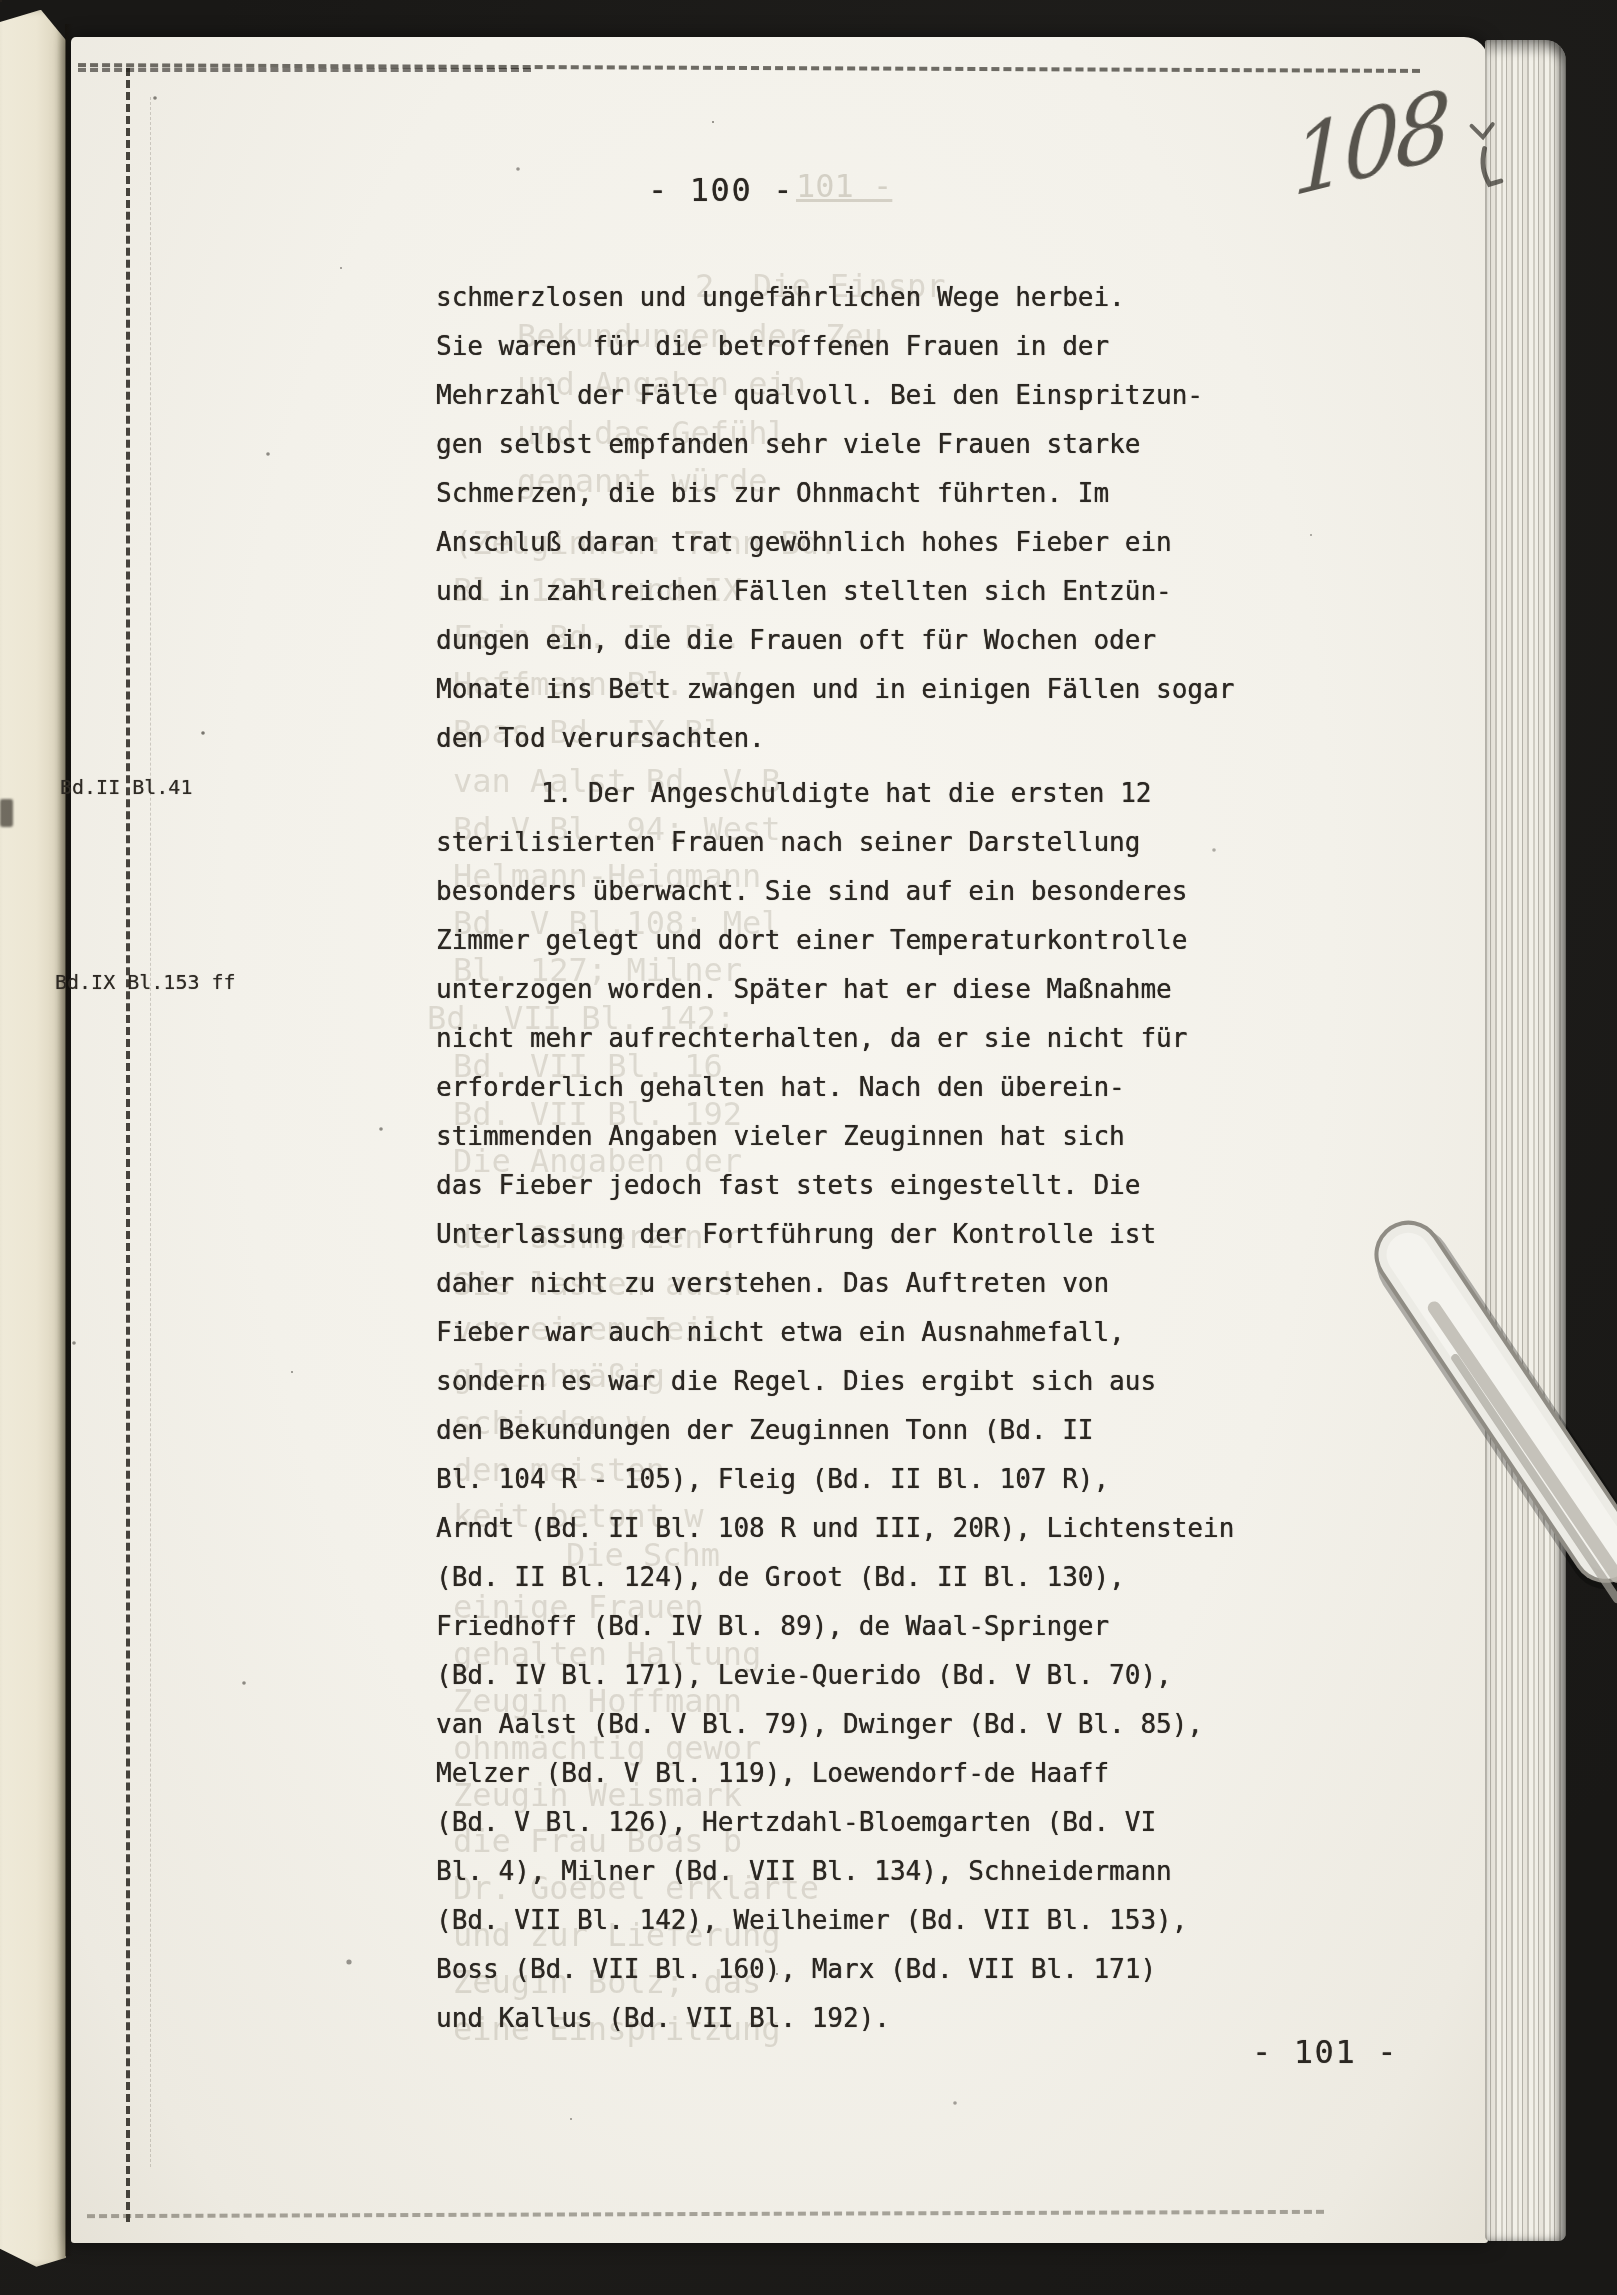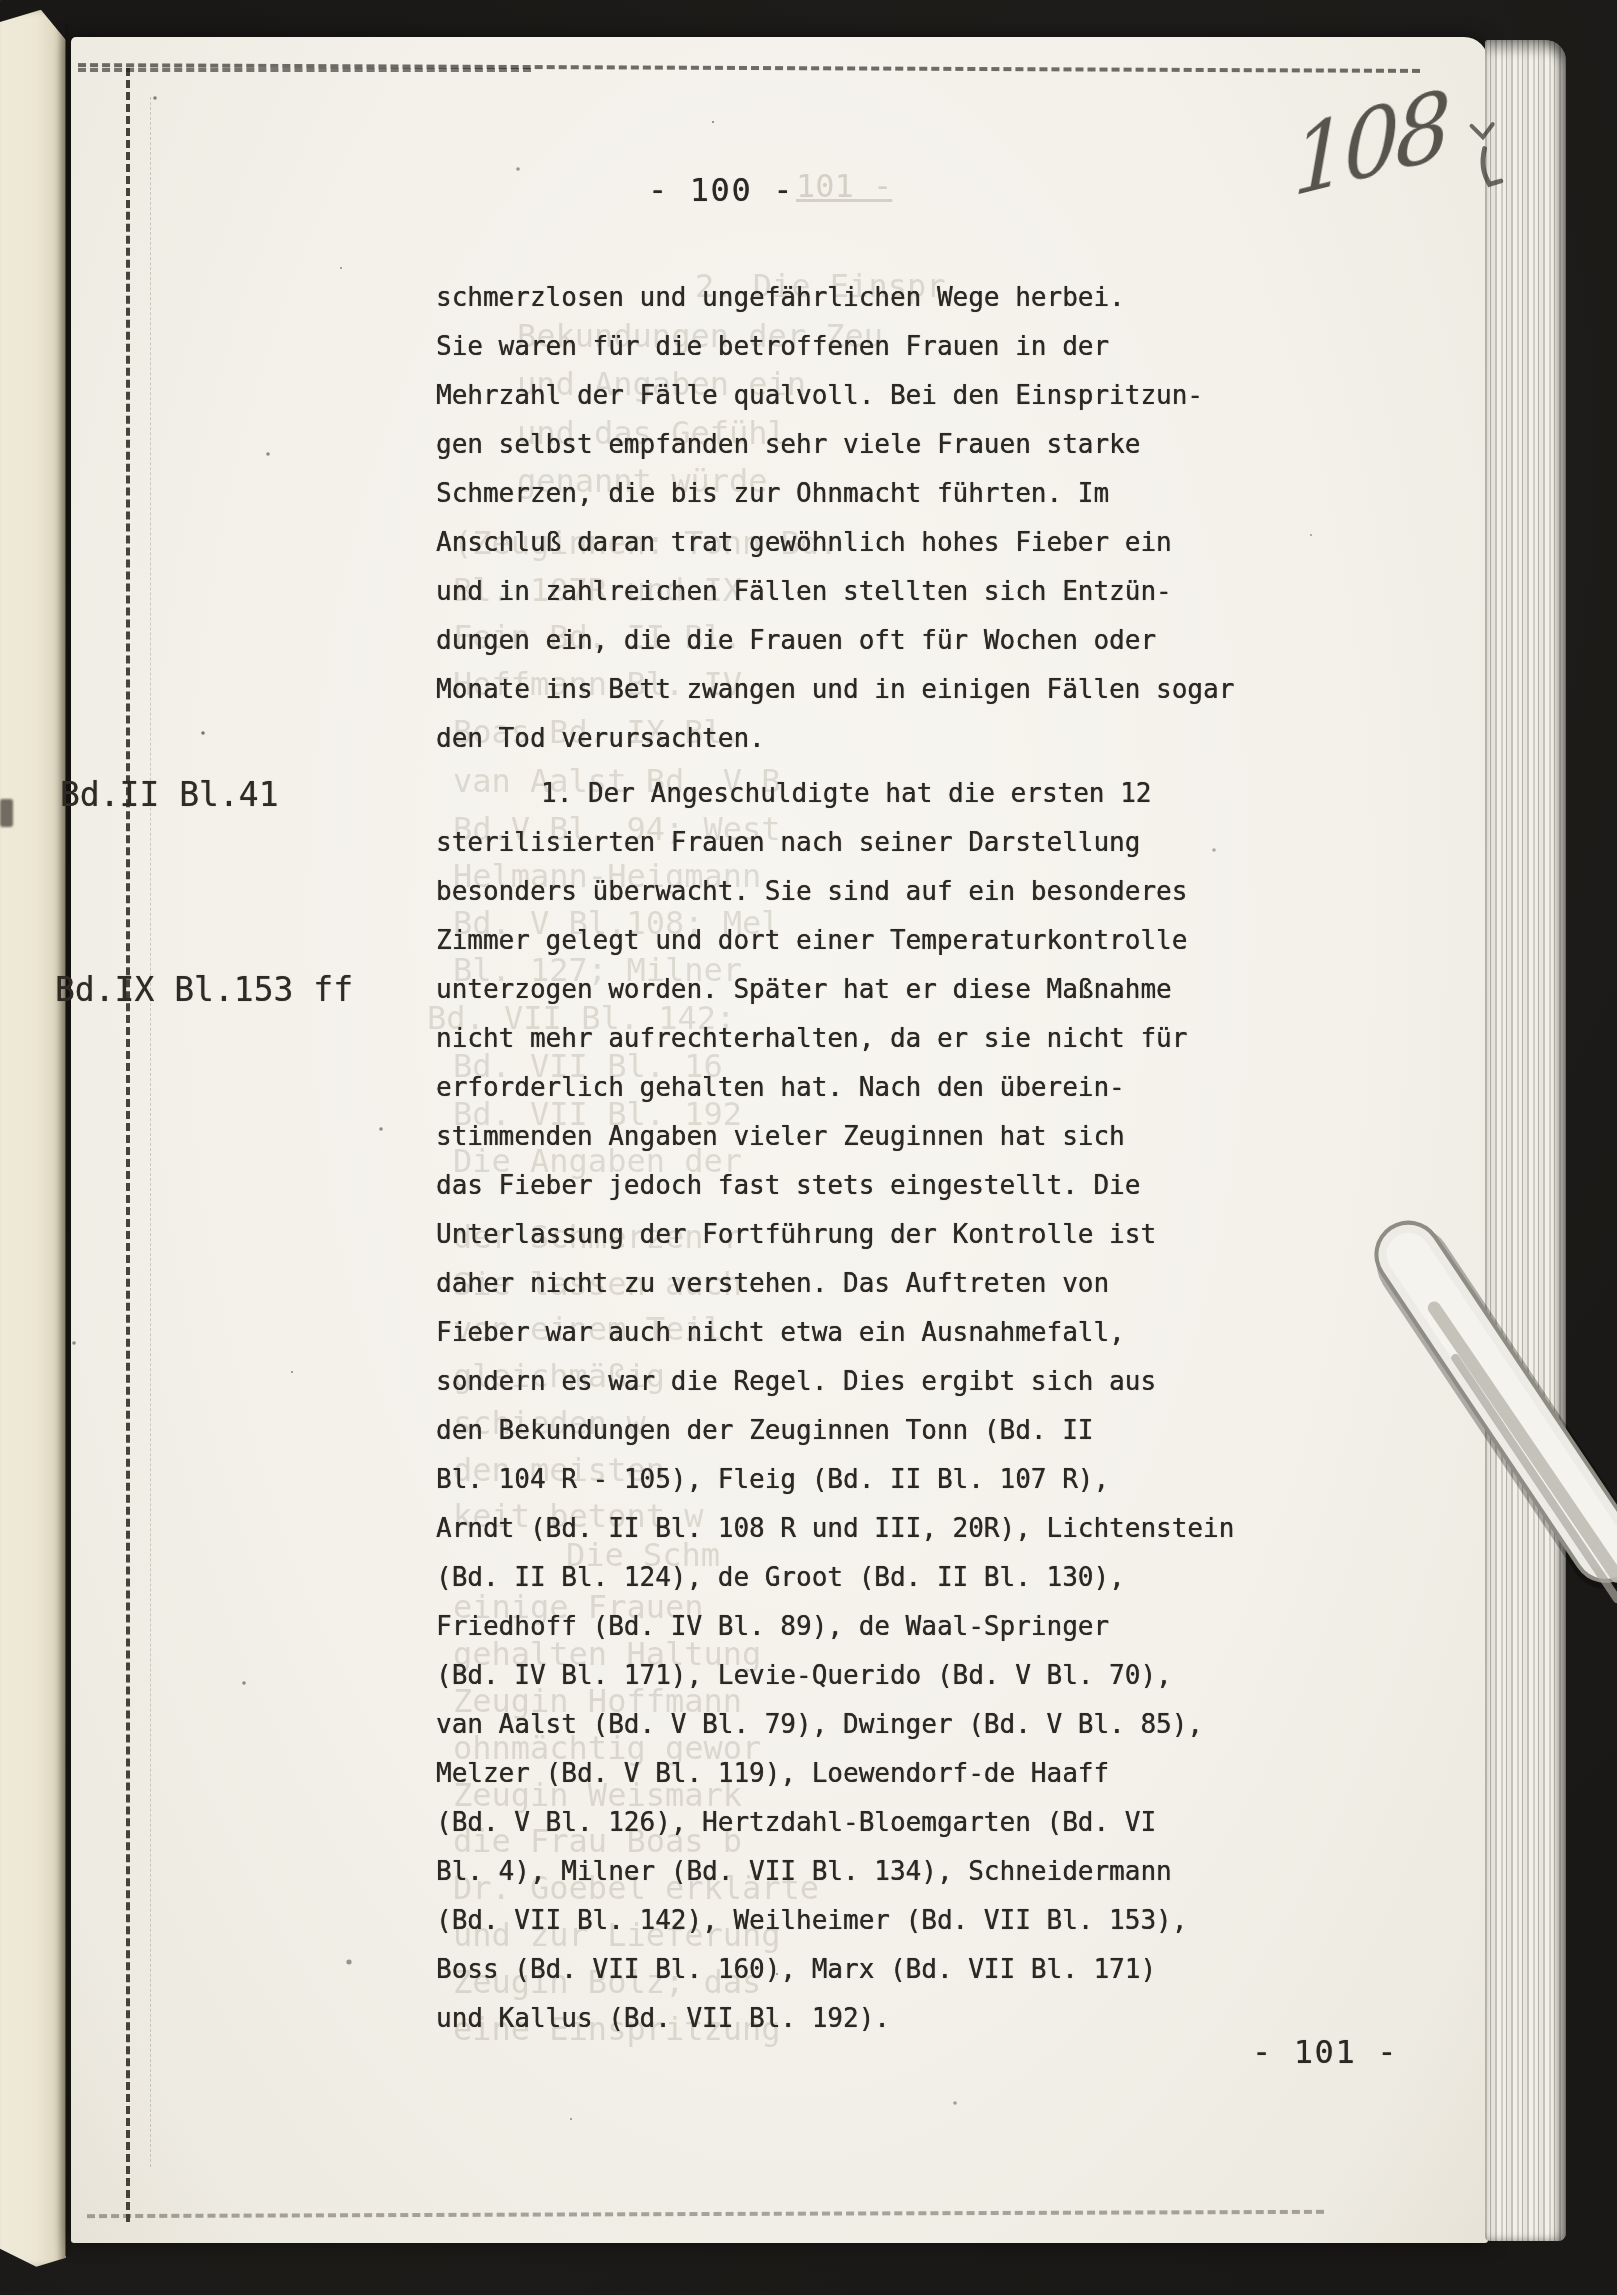--- a/index.html
+++ b/index.html
@@ -74,21 +74,21 @@
   .bline{height:49px;}
   .bline.indent{padding-left:105px;}
   .bline.gap{margin-top:5.7px;}
   .pagenum{
     position:absolute;font-size:32px;color:#2b2722;
     text-shadow:0 0 0.8px rgba(43,39,34,.7);letter-spacing:1.6px;
   }
   .header-num{left:648px;top:171px;}
   .footer-num{left:1252px;top:2033px;}
   .margin-note{
-    position:absolute;font-size:33px;color:#2e2a24;
+    position:absolute;font-size:20px;color:#2e2a24;
     text-shadow:0 0 0.8px rgba(43,39,34,.65);white-space:pre;
   }
   .mnote1{left:60px;top:775px;}
   .mnote2{left:55px;top:970px;}
   
   .ghosts{position:absolute;left:0;top:0;width:100%;height:100%;pointer-events:none;}
   .ghost{
     position:absolute;font-size:32px;color:rgba(118,111,90,.20);
     filter:blur(0.6px);white-space:pre;
   }

